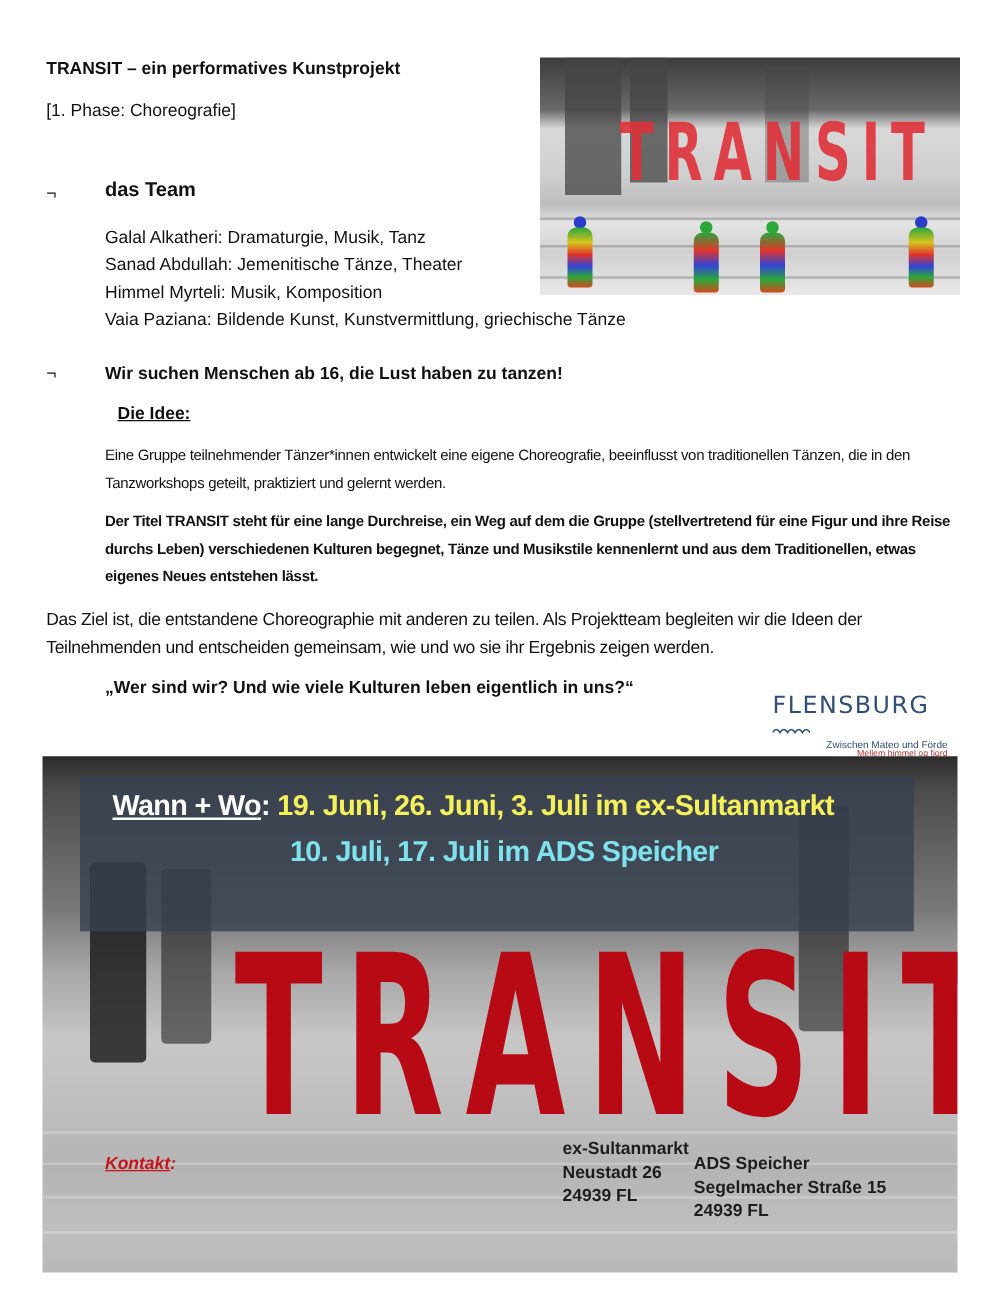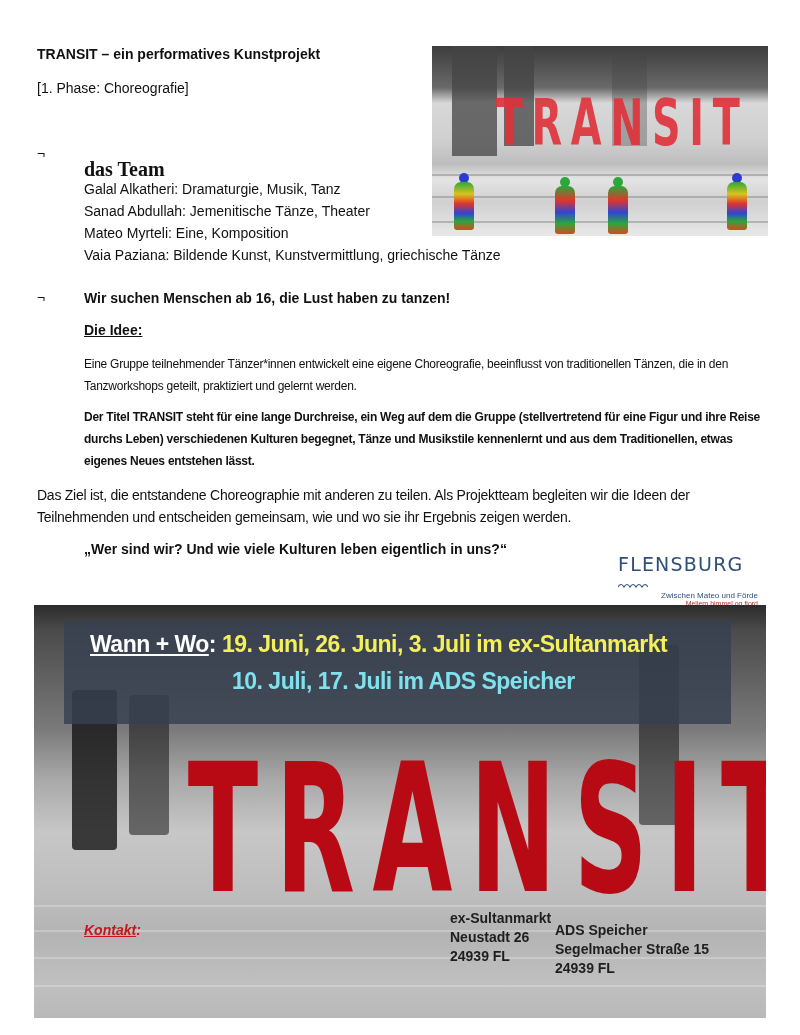--- a/index.html
+++ b/index.html
@@ -6,21 +6,21 @@
   body { width:800px; height:1035px; position:relative; overflow:hidden;
          font-family:"Liberation Sans", "DejaVu Sans", sans-serif; color:#111; }
   .abs { position:absolute; }
   .bold { font-weight:bold; }
   .title { left:37px; top:46px; font-size:14px; font-weight:bold; }
   .phase { left:37px; top:80px; font-size:14px; }
   .bullet { left:37px; font-size:14px; }
   .indent { left:84px; }
   .team-list { left:84px; top:178px; font-size:14px; line-height:22px; }
   .team-list div { white-space:nowrap; }
-  .idea-heading { left:84px; top:322px; font-size:14px; font-weight:bold; text-decoration:underline; }
+  .idea-heading { left:94px; top:322px; font-size:14px; font-weight:bold; text-decoration:underline; }
   .para { left:84px; width:690px; font-size:12px; line-height:22px; letter-spacing:-0.25px; }
   .para-full { left:37px; width:735px; font-size:14px; line-height:22px; letter-spacing:-0.25px; }
 
   
   .top-image { left:432px; top:46px; width:336px; height:190px; overflow:hidden;
     background:
       linear-gradient(180deg, #3d3d3d 0%, #555 12%, #6a6a6a 22%, #d8d8d8 30%, #cfcfcf 50%, #bdbdbd 62%, #e4e4e4 70%, #d0d0d0 82%, #e8e8e8 100%); }
   .top-image .streak { position:absolute; background:#444; opacity:.75; }
   .top-image .line { position:absolute; left:0; right:0; height:2px; background:#888; opacity:.5; }
   .top-transit { position:absolute; left:0; right:0; top:42px; text-align:center;
@@ -38,21 +38,21 @@
   .logo-word { font-size:19px; color:#2f4f7a; letter-spacing:1.2px; font-family:"DejaVu Sans", sans-serif; }
   .logo-wave { display:inline-block; width:30px; height:8px; vertical-align:middle; }
   .logo-sub1 { font-size:8px; color:#2f4f7a; text-align:right; padding-right:10px; margin-top:-2px; }
   .logo-sub2 { font-size:7px; color:#b03030; text-align:right; padding-right:10px; }
 
   
   .poster { left:34px; top:605px; width:732px; height:413px; overflow:hidden;
     background:linear-gradient(180deg, #2b2b2b 0%, #4a4a4a 6%, #7a7a7a 30%, #a8a8a8 42%, #c7c7c7 55%, #bdbdbd 70%, #b4b4b4 80%, #c0c0c0 92%, #b8b8b8 100%); }
   .poster .shadow { position:absolute; background:#151515; opacity:.8; border-radius:4px; }
   .poster .stripe { position:absolute; left:0; right:0; height:2px; background:#e8e8e8; opacity:.35; }
-  .when-box { position:absolute; left:30px; top:16px; width:667px; height:103px;
+  .when-box { position:absolute; left:30px; top:16px; width:667px; height:124px;
     background:rgba(55,65,82,0.82); }
   .when-line { position:absolute; font-weight:bold; font-size:23px; line-height:30px; white-space:nowrap;
     letter-spacing:-0.5px; }
   .when-label { color:#ffffff; text-decoration:underline; }
   .when-yellow { color:#f4f05a; }
   .when-cyan { color:#7fe1ec; }
   .when-pink { color:#f1b5ec; }
   .poster-transit { position:absolute; left:0; width:732px; top:145px; text-align:center;
     font-family:"DejaVu Sans", sans-serif; font-weight:bold; font-size:178px; color:#b80a14;
     letter-spacing:30px; line-height:160px; transform:scaleX(0.58); transform-origin:center; white-space:nowrap; }
@@ -61,25 +61,25 @@
   .contact.dark { color:#1e1e1e; }
   .u { text-decoration:underline; }
 </style>
 </head>
 <body>
 
 <div class="abs title">TRANSIT – ein performatives Kunstprojekt</div>
 <div class="abs phase">[1. Phase: Choreografie]</div>
 
 <div class="abs bullet" style="top:146px;">¬</div>
-<div class="abs indent bold" style="top:158px; font-size:20px;font-family:Liberation Serif, serif;">das Team</div>
+<div class="abs indent bold" style="top:144px; font-size:16px;">das Team</div>
 <div class="abs team-list">
   <div>Galal Alkatheri: Dramaturgie, Musik, Tanz</div>
   <div>Sanad Abdullah: Jemenitische Tänze, Theater</div>
-  <div>Mateo Myrteli: Eine, Komposition</div>
+  <div>Himmel Myrteli: Musik, Komposition</div>
   <div>Vaia Paziana: Bildende Kunst, Kunstvermittlung, griechische Tänze</div>
 </div>
 
 <div class="abs bullet" style="top:290px;">¬</div>
 <div class="abs indent bold" style="top:290px; font-size:14px;">Wir suchen Menschen ab 16, die Lust haben zu tanzen!</div>
 <div class="abs idea-heading">Die Idee:</div>
 <div class="abs para" style="top:353px;">Eine Gruppe teilnehmender Tänzer*innen entwickelt eine eigene Choreografie, beeinflusst von traditionellen Tänzen, die in den Tanzworkshops geteilt, praktiziert und gelernt werden.</div>
 <div class="abs para bold" style="top:406px;">Der Titel TRANSIT steht für eine lange Durchreise, ein Weg auf dem die Gruppe (stellvertretend für eine Figur und ihre Reise durchs Leben) verschiedenen Kulturen begegnet, Tänze und Musikstile kennenlernt und aus dem Traditionellen, etwas eigenes Neues entstehen lässt.</div>
 <div class="abs para-full" style="top:484px;">Das Ziel ist, die entstandene Choreographie mit anderen zu teilen. Als Projektteam begleiten wir die Ideen der Teilnehmenden und entscheiden gemeinsam, wie und wo sie ihr Ergebnis zeigen werden.</div>
 <div class="abs indent bold" style="top:541px; font-size:14px;">„Wer sind wir? Und wie viele Kulturen leben eigentlich in uns?“</div>

